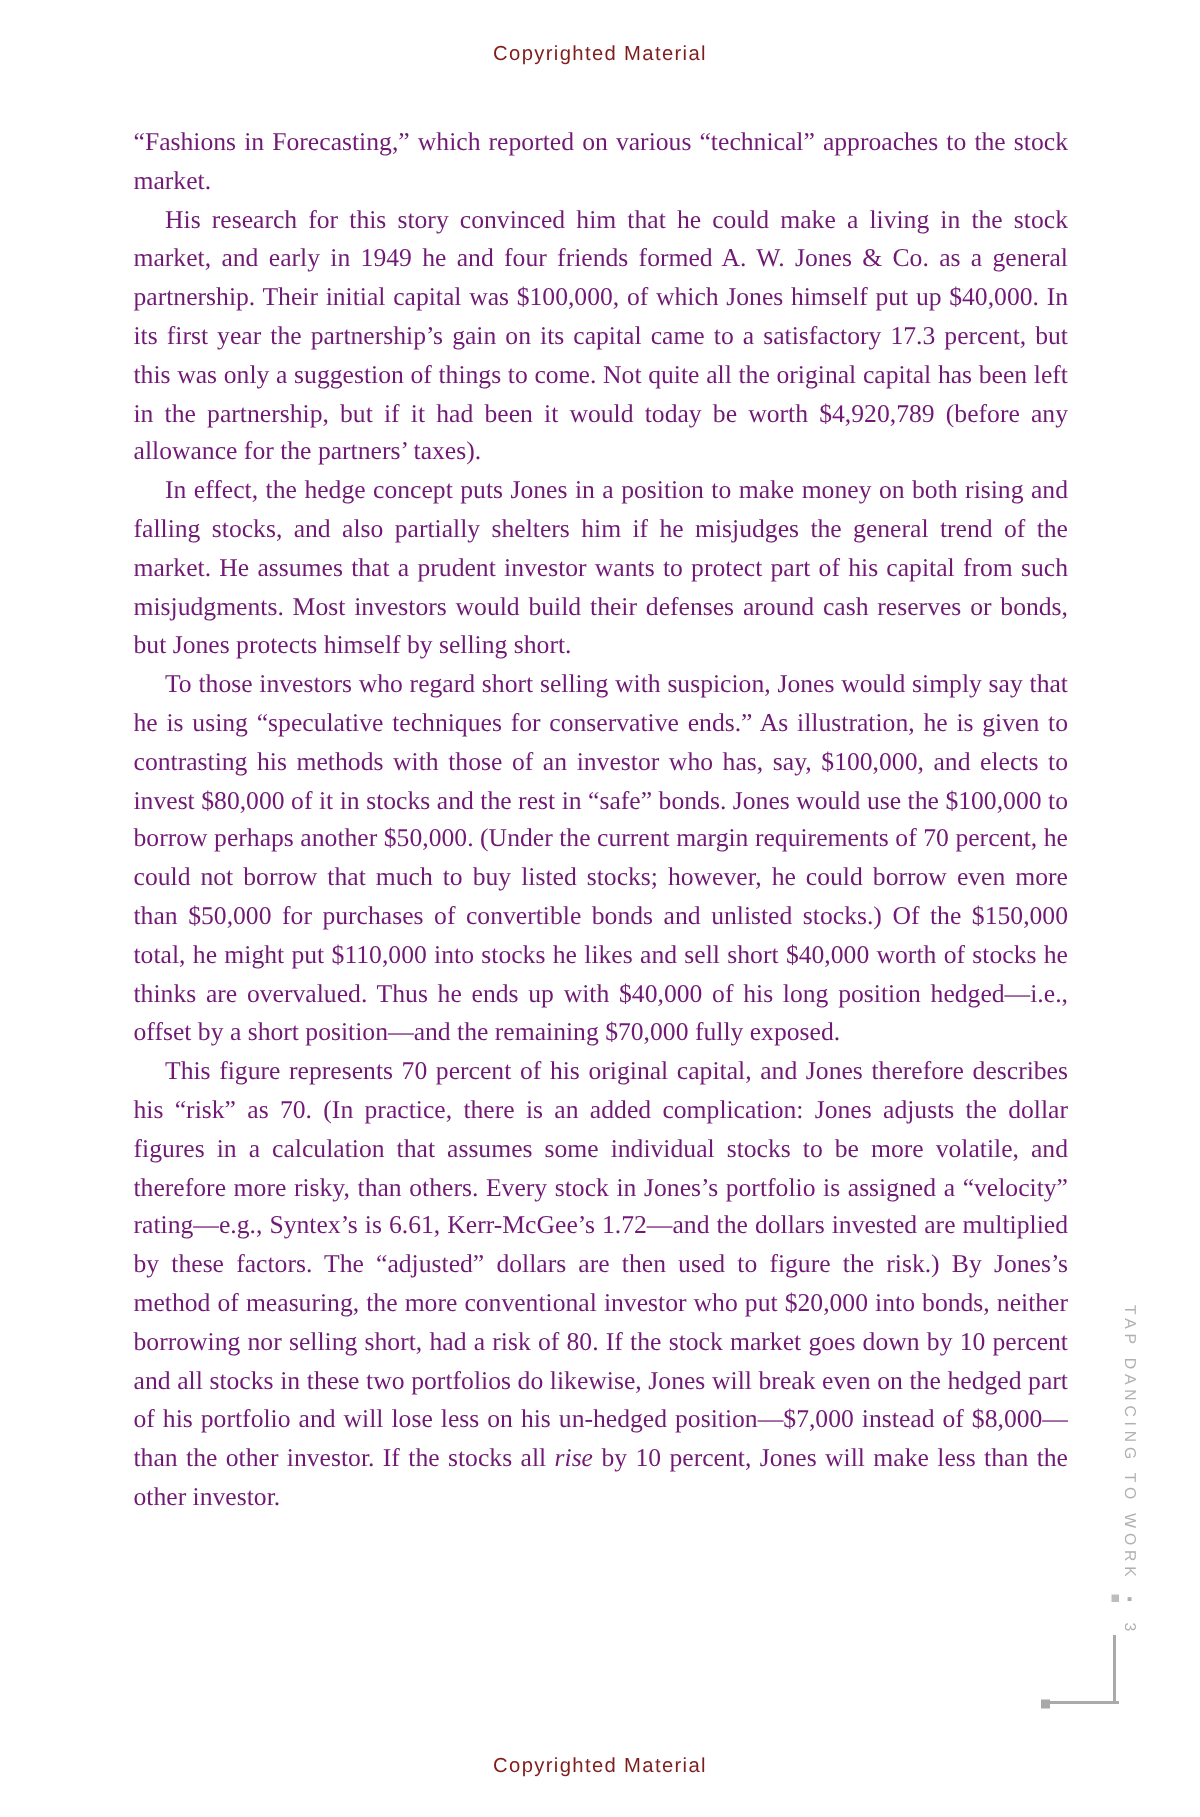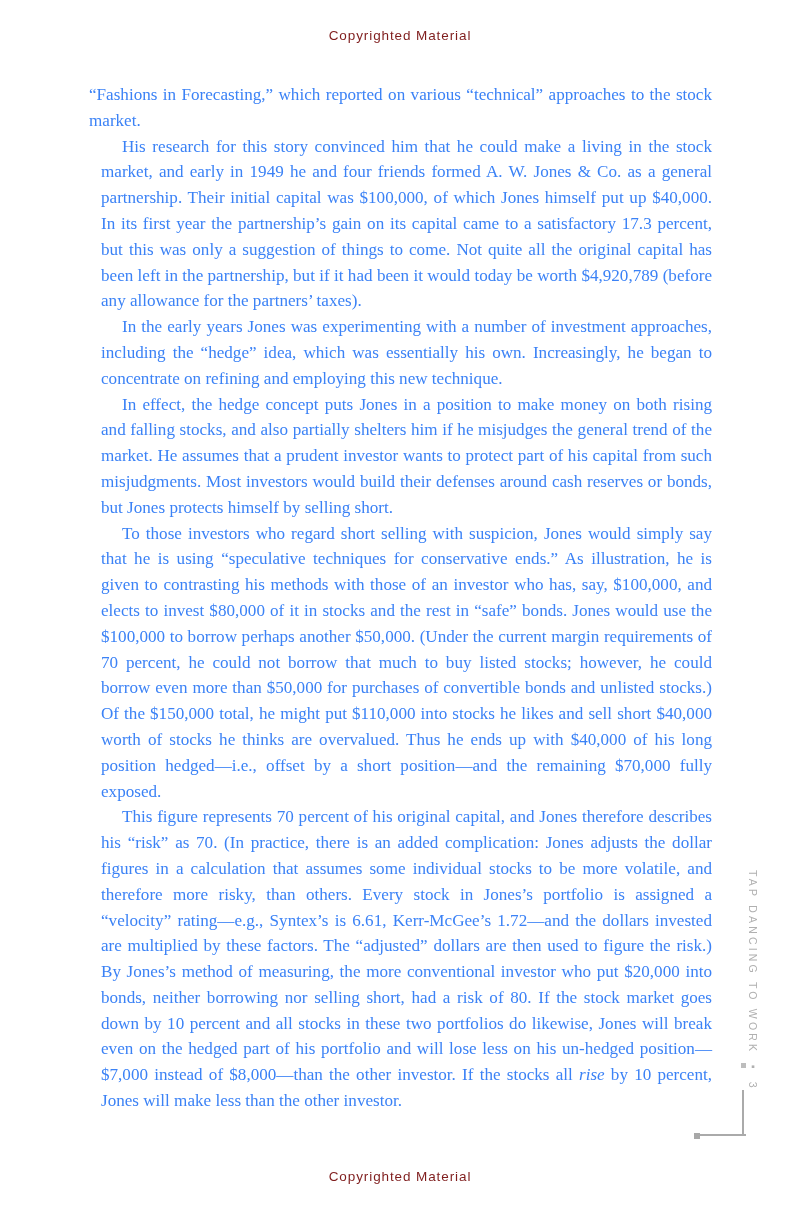--- a/index.html
+++ b/index.html
@@ -49,25 +49,24 @@
 
   p.body-para {
     margin: 0;
     font-size: 17.1px;
     line-height: 25.8px;
     text-align: justify;
     text-justify: inter-word;
     -webkit-hyphens: none;
     hyphens: none;
     word-spacing: 0.0em;
-    color: #3b82f6;
+    color: #701a75;
   }
   p.body-para.indent {
     text-indent: 21px;
-    margin-left: 12px;
   }
   
 
   p.body-para em {
   }
 
   
   .running-head {
     position: absolute;
     left: 735px;
@@ -132,21 +131,20 @@
 </head>
 <body>
 
 <div class="page">
 
   <div class="watermark watermark-top">Copyrighted Material</div>
 
   <div class="text-column">
     <p class="body-para">“Fashions in Forecasting,” which reported on various “technical” approaches to the stock market.</p>
     <p class="body-para indent">His research for this story convinced him that he could make a living in the stock market, and early in 1949 he and four friends formed A. W. Jones &amp; Co. as a general partnership. Their initial capital was $100,000, of which Jones himself put up $40,000. In its first year the partnership’s gain on its capital came to a satisfactory 17.3 percent, but this was only a suggestion of things to come. Not quite all the original capital has been left in the partnership, but if it had been it would today be worth $4,920,789 (before any allowance for the partners’ taxes).</p>
-    <p class="body-para indent">In the early years Jones was experimenting with a number of investment approaches, including the “hedge” idea, which was essentially his own. Increasingly, he began to concentrate on refining and employing this new technique.</p>
     <p class="body-para indent">In effect, the hedge concept puts Jones in a position to make money on both rising and falling stocks, and also partially shelters him if he misjudges the general trend of the market. He assumes that a prudent investor wants to protect part of his capital from such misjudgments. Most investors would build their defenses around cash reserves or bonds, but Jones protects himself by selling short.</p>
     <p class="body-para indent">To those investors who regard short selling with suspicion, Jones would simply say that he is using “speculative techniques for conservative ends.” As illustration, he is given to contrasting his methods with those of an investor who has, say, $100,000, and elects to invest $80,000 of it in stocks and the rest in “safe” bonds. Jones would use the $100,000 to borrow perhaps another $50,000. (Under the current margin requirements of 70 percent, he could not borrow that much to buy listed stocks; however, he could borrow even more than $50,000 for purchases of convertible bonds and unlisted stocks.) Of the $150,000 total, he might put $110,000 into stocks he likes and sell short $40,000 worth of stocks he thinks are overvalued. Thus he ends up with $40,000 of his long position hedged—i.e., offset by a short position—and the remaining $70,000 fully exposed.</p>
     <p class="body-para indent">This figure represents 70 percent of his original capital, and Jones therefore describes his “risk” as 70. (In practice, there is an added complication: Jones adjusts the dollar figures in a calculation that assumes some individual stocks to be more volatile, and therefore more risky, than others. Every stock in Jones’s portfolio is assigned a “velocity” rating—e.g., Syntex’s is 6.61, Kerr-McGee’s 1.72—and the dollars invested are multiplied by these factors. The “adjusted” dollars are then used to figure the risk.) By Jones’s method of measuring, the more conventional investor who put $20,000 into bonds, neither borrowing nor selling short, had a risk of 80. If the stock market goes down by 10 percent and all stocks in these two portfolios do likewise, Jones will break even on the hedged part of his portfolio and will lose less on his un-hedged position—$7,000 instead of $8,000—than the other investor. If the stocks all <em>rise</em> by 10 percent, Jones will make less than the other investor.</p>
   </div>
 
   <div class="running-head">TAP DANCING TO WORK  ▪  3</div>
 
   <div class="bullet-sq"></div>
 
   <div class="corner-rule">

